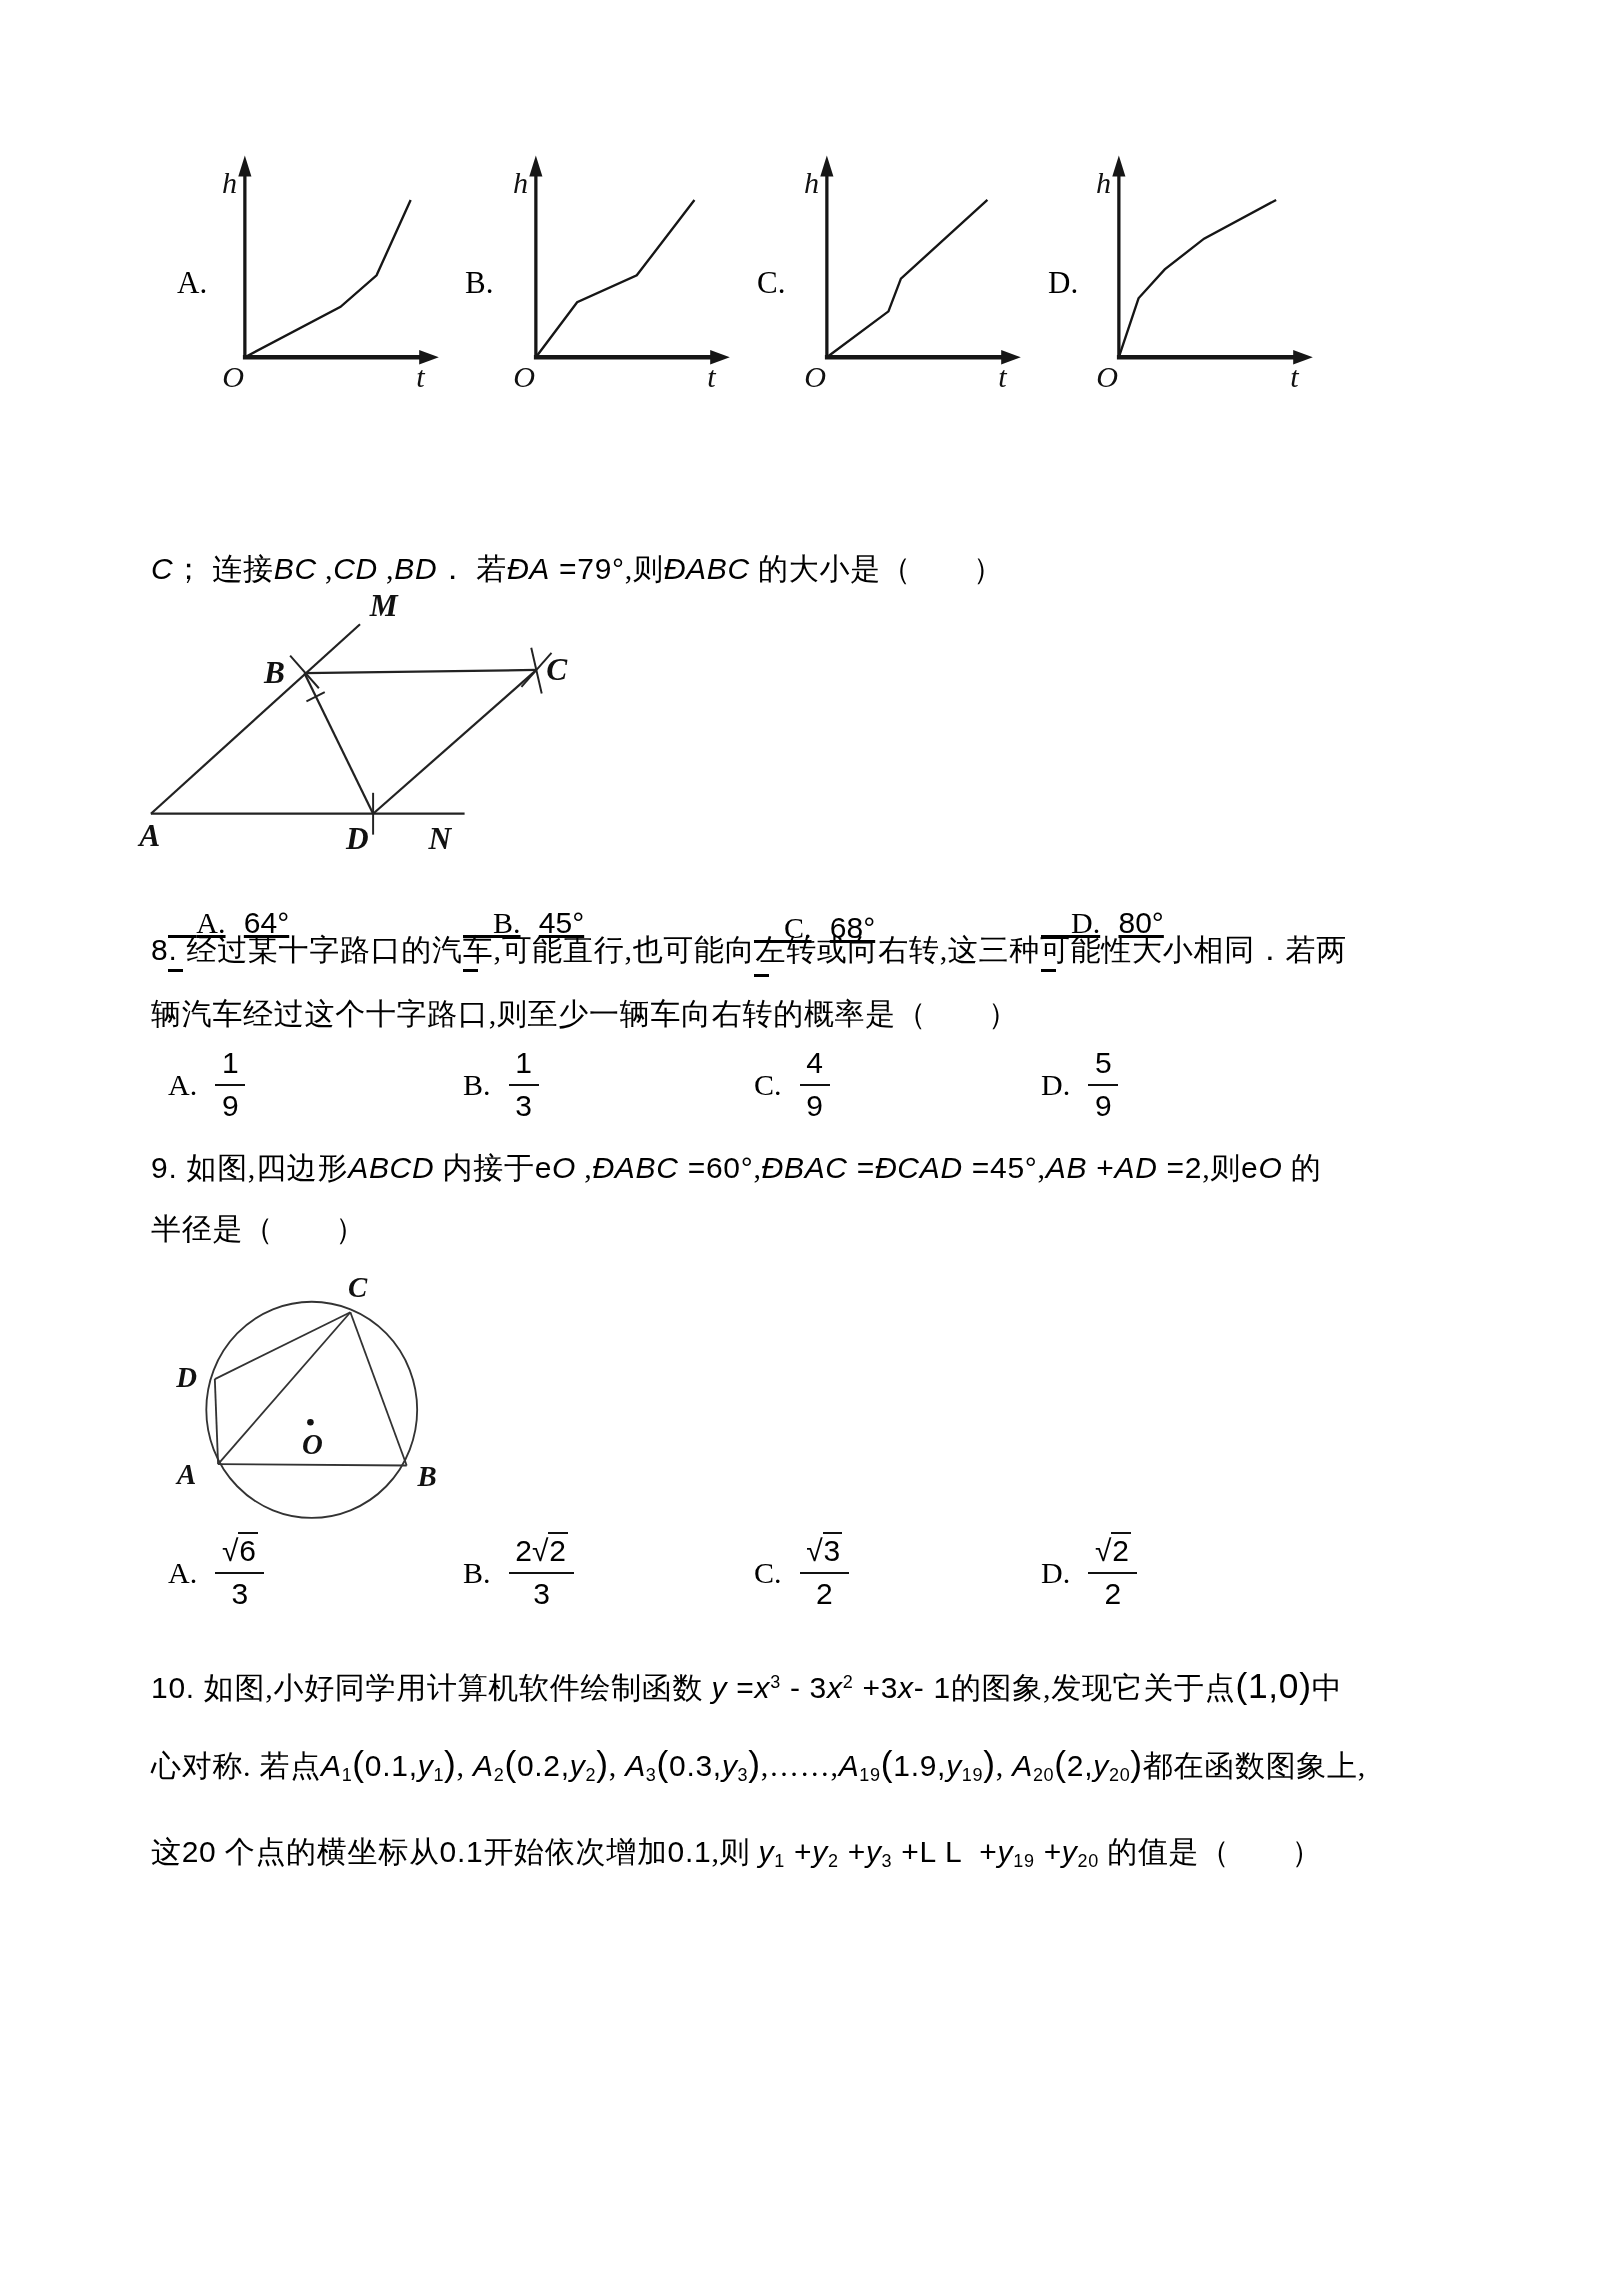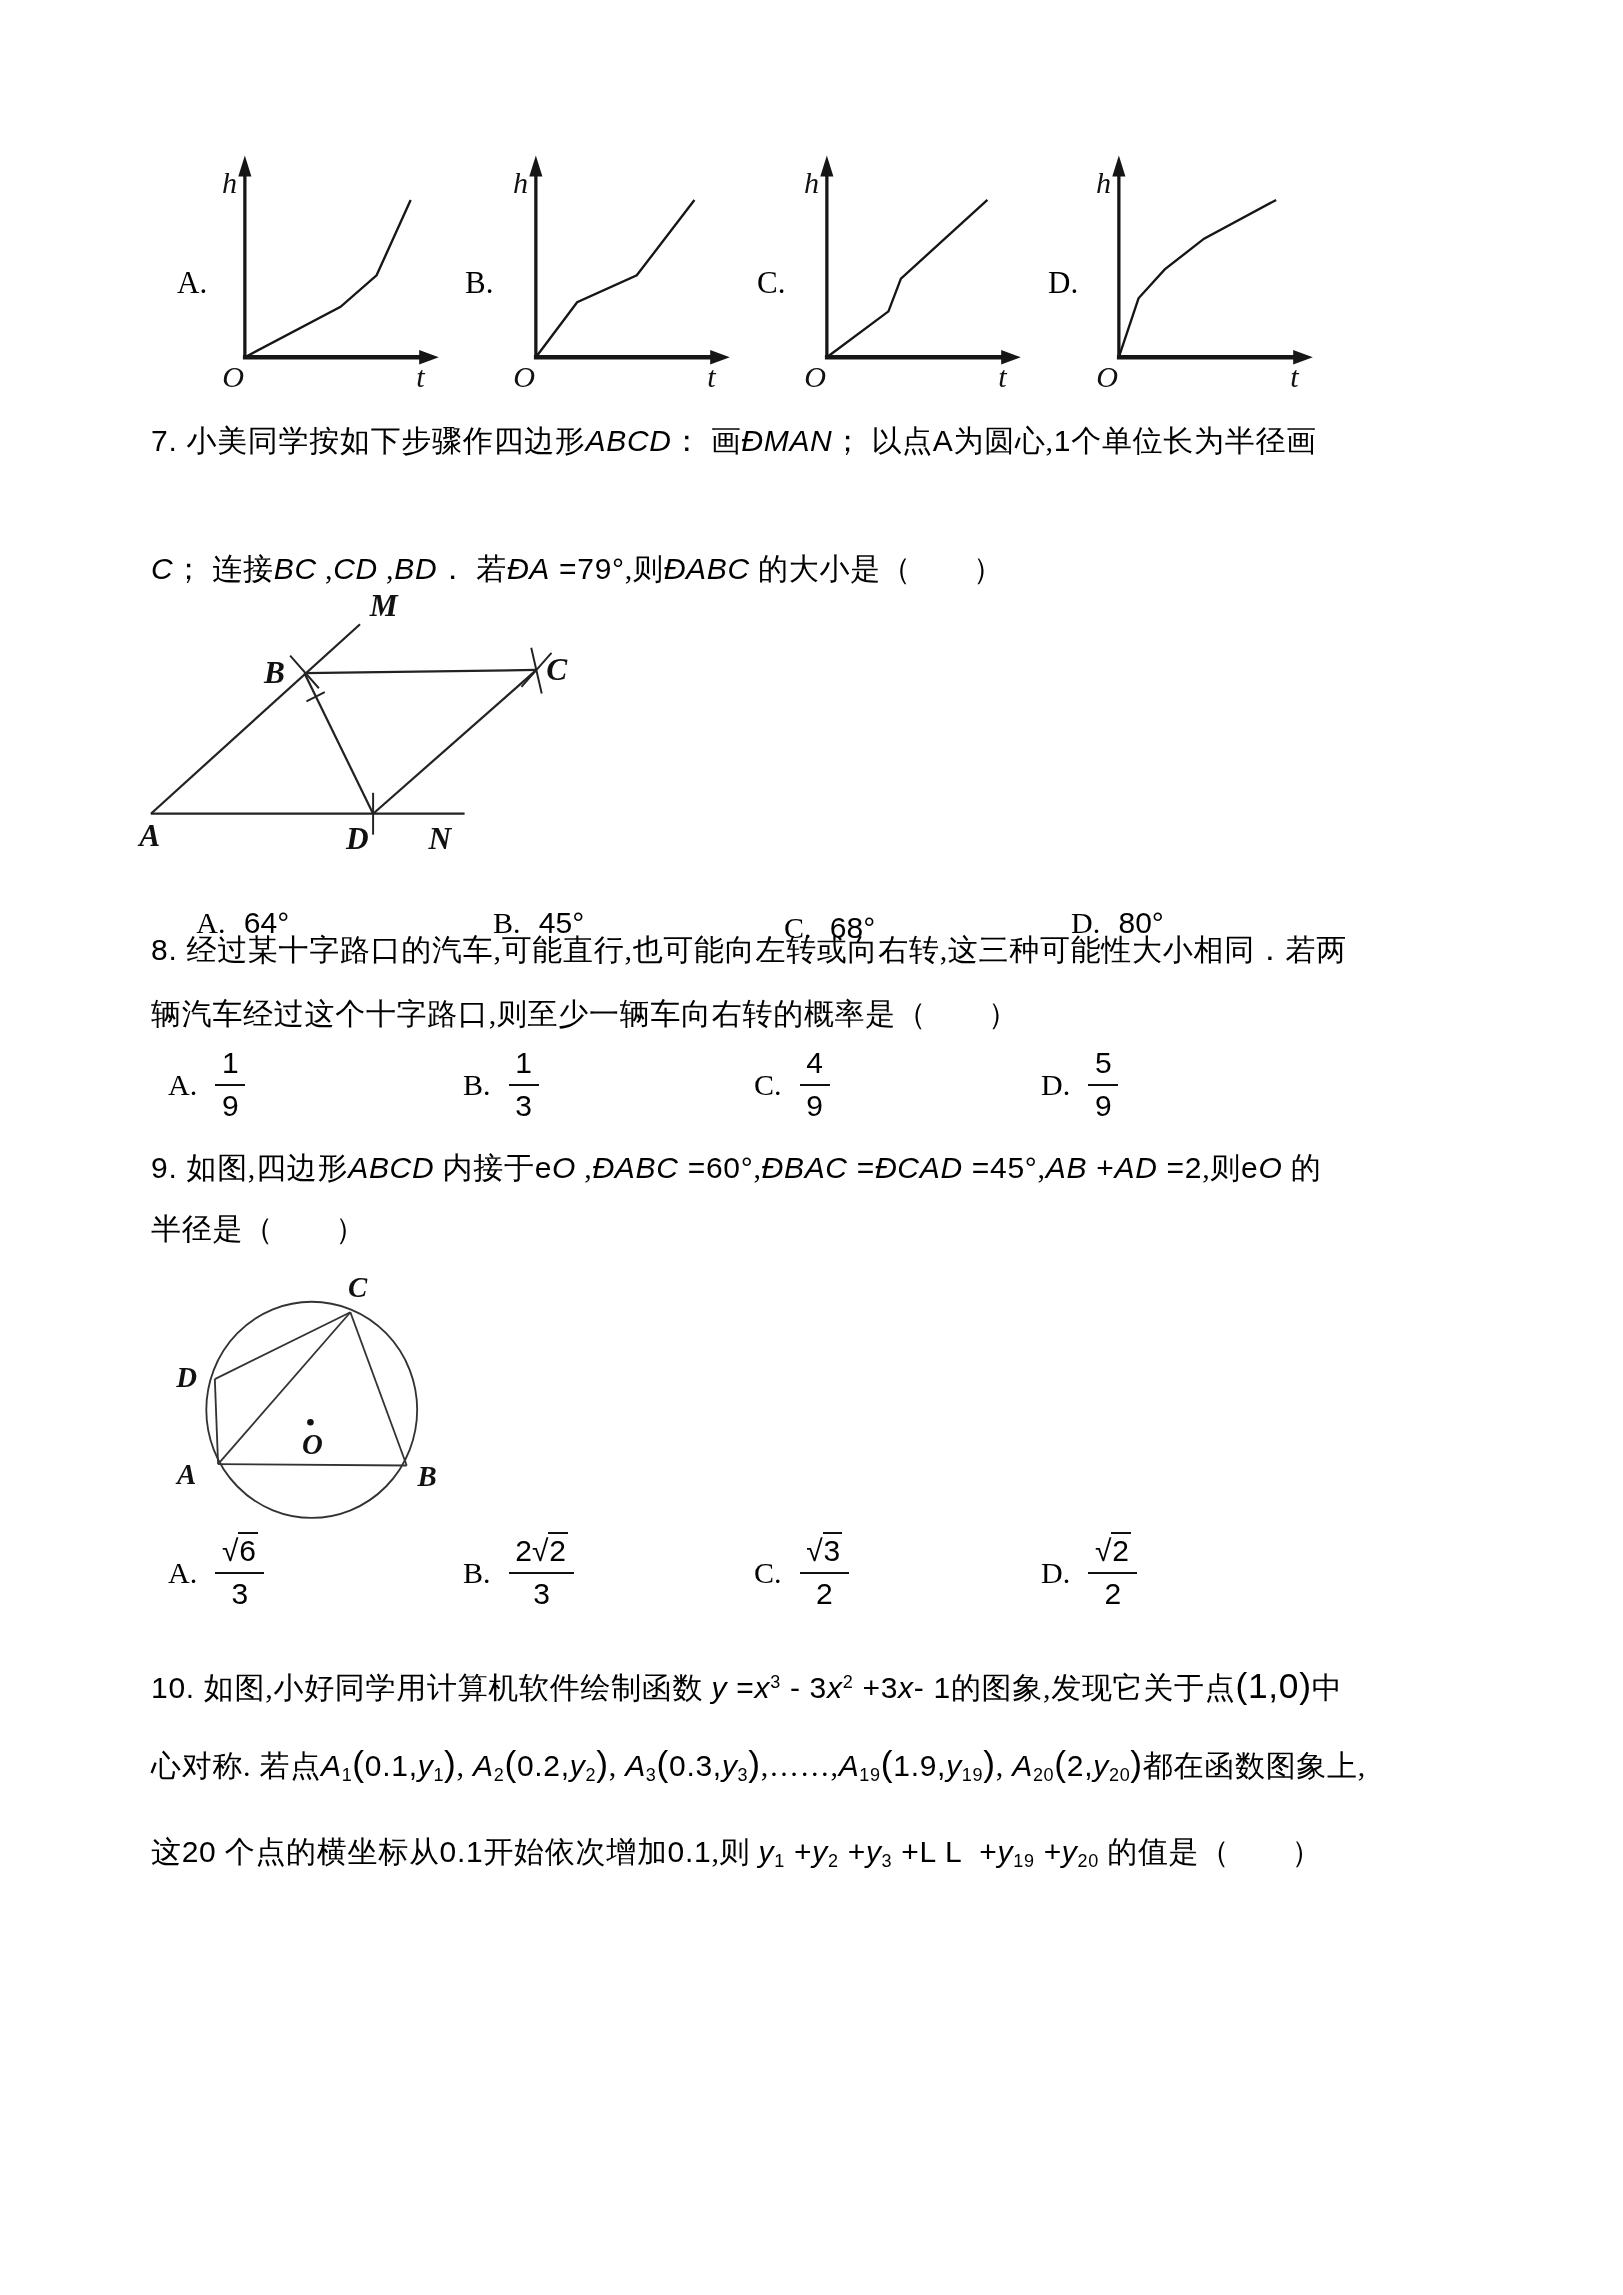--- a/index.html
+++ b/index.html
@@ -38,21 +38,21 @@
   .gcurve{stroke:#161616;stroke-width:3.6;fill:none;}
   .glabel{font-family:"Liberation Serif","DejaVu Serif",serif;font-style:italic;font-size:46px;fill:#111;}
   
   .figline{stroke:#222;stroke-width:3.4;fill:none;}
   .tick{stroke:#222;stroke-width:3;fill:none;}
   .figlabel{font-family:"Liberation Serif","DejaVu Serif",serif;font-style:italic;font-weight:600;font-size:48px;fill:#111;}
   .figlabel2{font-family:"Liberation Serif","DejaVu Serif",serif;font-style:italic;font-weight:700;font-size:44px;fill:#111;}
   .circleline{stroke:#333;stroke-width:2.8;fill:none;}
   .centerdot{fill:#111;}
   
-  .opt-simple{position:absolute;font-size:30px;white-space:pre;}
+  .opt-simple{position:absolute;font-size:30px;white-space:pre;text-decoration:underline;}
   .opt-letter{font-size:30px;margin-right:18.3px;}
   .opt-value{font-family:"Liberation Sans","DejaVu Sans",sans-serif;font-size:30px;}
   .opt-frac{position:absolute;display:flex;align-items:center;}
   .frac{
     display:inline-block;text-align:center;
     font-family:"Liberation Sans","DejaVu Sans",sans-serif;
     font-size:30px;line-height:1.15;vertical-align:middle;
   }
   .frac .num{display:block;border-bottom:2.6px solid #111;padding:0 6.5px 3.3px;}
   .frac .den{display:block;padding-top:3.3px;}
@@ -106,21 +106,20 @@
     <line class="gaxis" x1="70" y1="332" x2="70" y2="42"></line>
     <polygon class="garrow" points="70,22 60,54 80,54"></polygon>
     <line class="gaxis-h" x1="67" y1="330" x2="345" y2="330"></line>
     <polygon class="garrow" points="366,330 336,319 336,341"></polygon>
     <polyline class="gcurve" points="70,330 100,240 140,196 200,149 310,90"></polyline>
     <text class="glabel" x="58" y="80" text-anchor="end">h</text>
     <text class="glabel" x="52" y="375" text-anchor="middle">O</text>
     <text class="glabel" x="338" y="376" text-anchor="middle">t</text>
   </svg>
 
-  <div class="line" style="top:422px"><span class="n">7. </span><span>小美同学按如下步骤作四边形</span><span class="it">ABCD</span><span>： 画</span><span class="it">ÐMAN</span><span>； 以点</span><span class="n">A</span><span>为圆心,</span><span class="n">1</span><span>个单位长为半径画</span></div>
   <div class="line" style="top:550px"><span class="it">C</span><span>； 连接</span><span class="it">BC</span><span> ,</span><span class="it">CD</span><span> ,</span><span class="it">BD</span><span>． 若</span><span class="it">ÐA</span><span class="n"> =79°</span><span>,则</span><span class="it">ÐABC</span><span> 的大小是（　　）</span></div>
 
   <svg style="position:absolute;left:118px;top:585px" width="471" height="281" viewBox="0 0 720 430">
 
     <line class="figline" x1="50" y1="350" x2="370" y2="60"></line>
 
     <line class="figline" x1="50" y1="350" x2="530" y2="350"></line>
 
     <line class="figline" x1="285" y1="135" x2="640" y2="130"></line>
 

